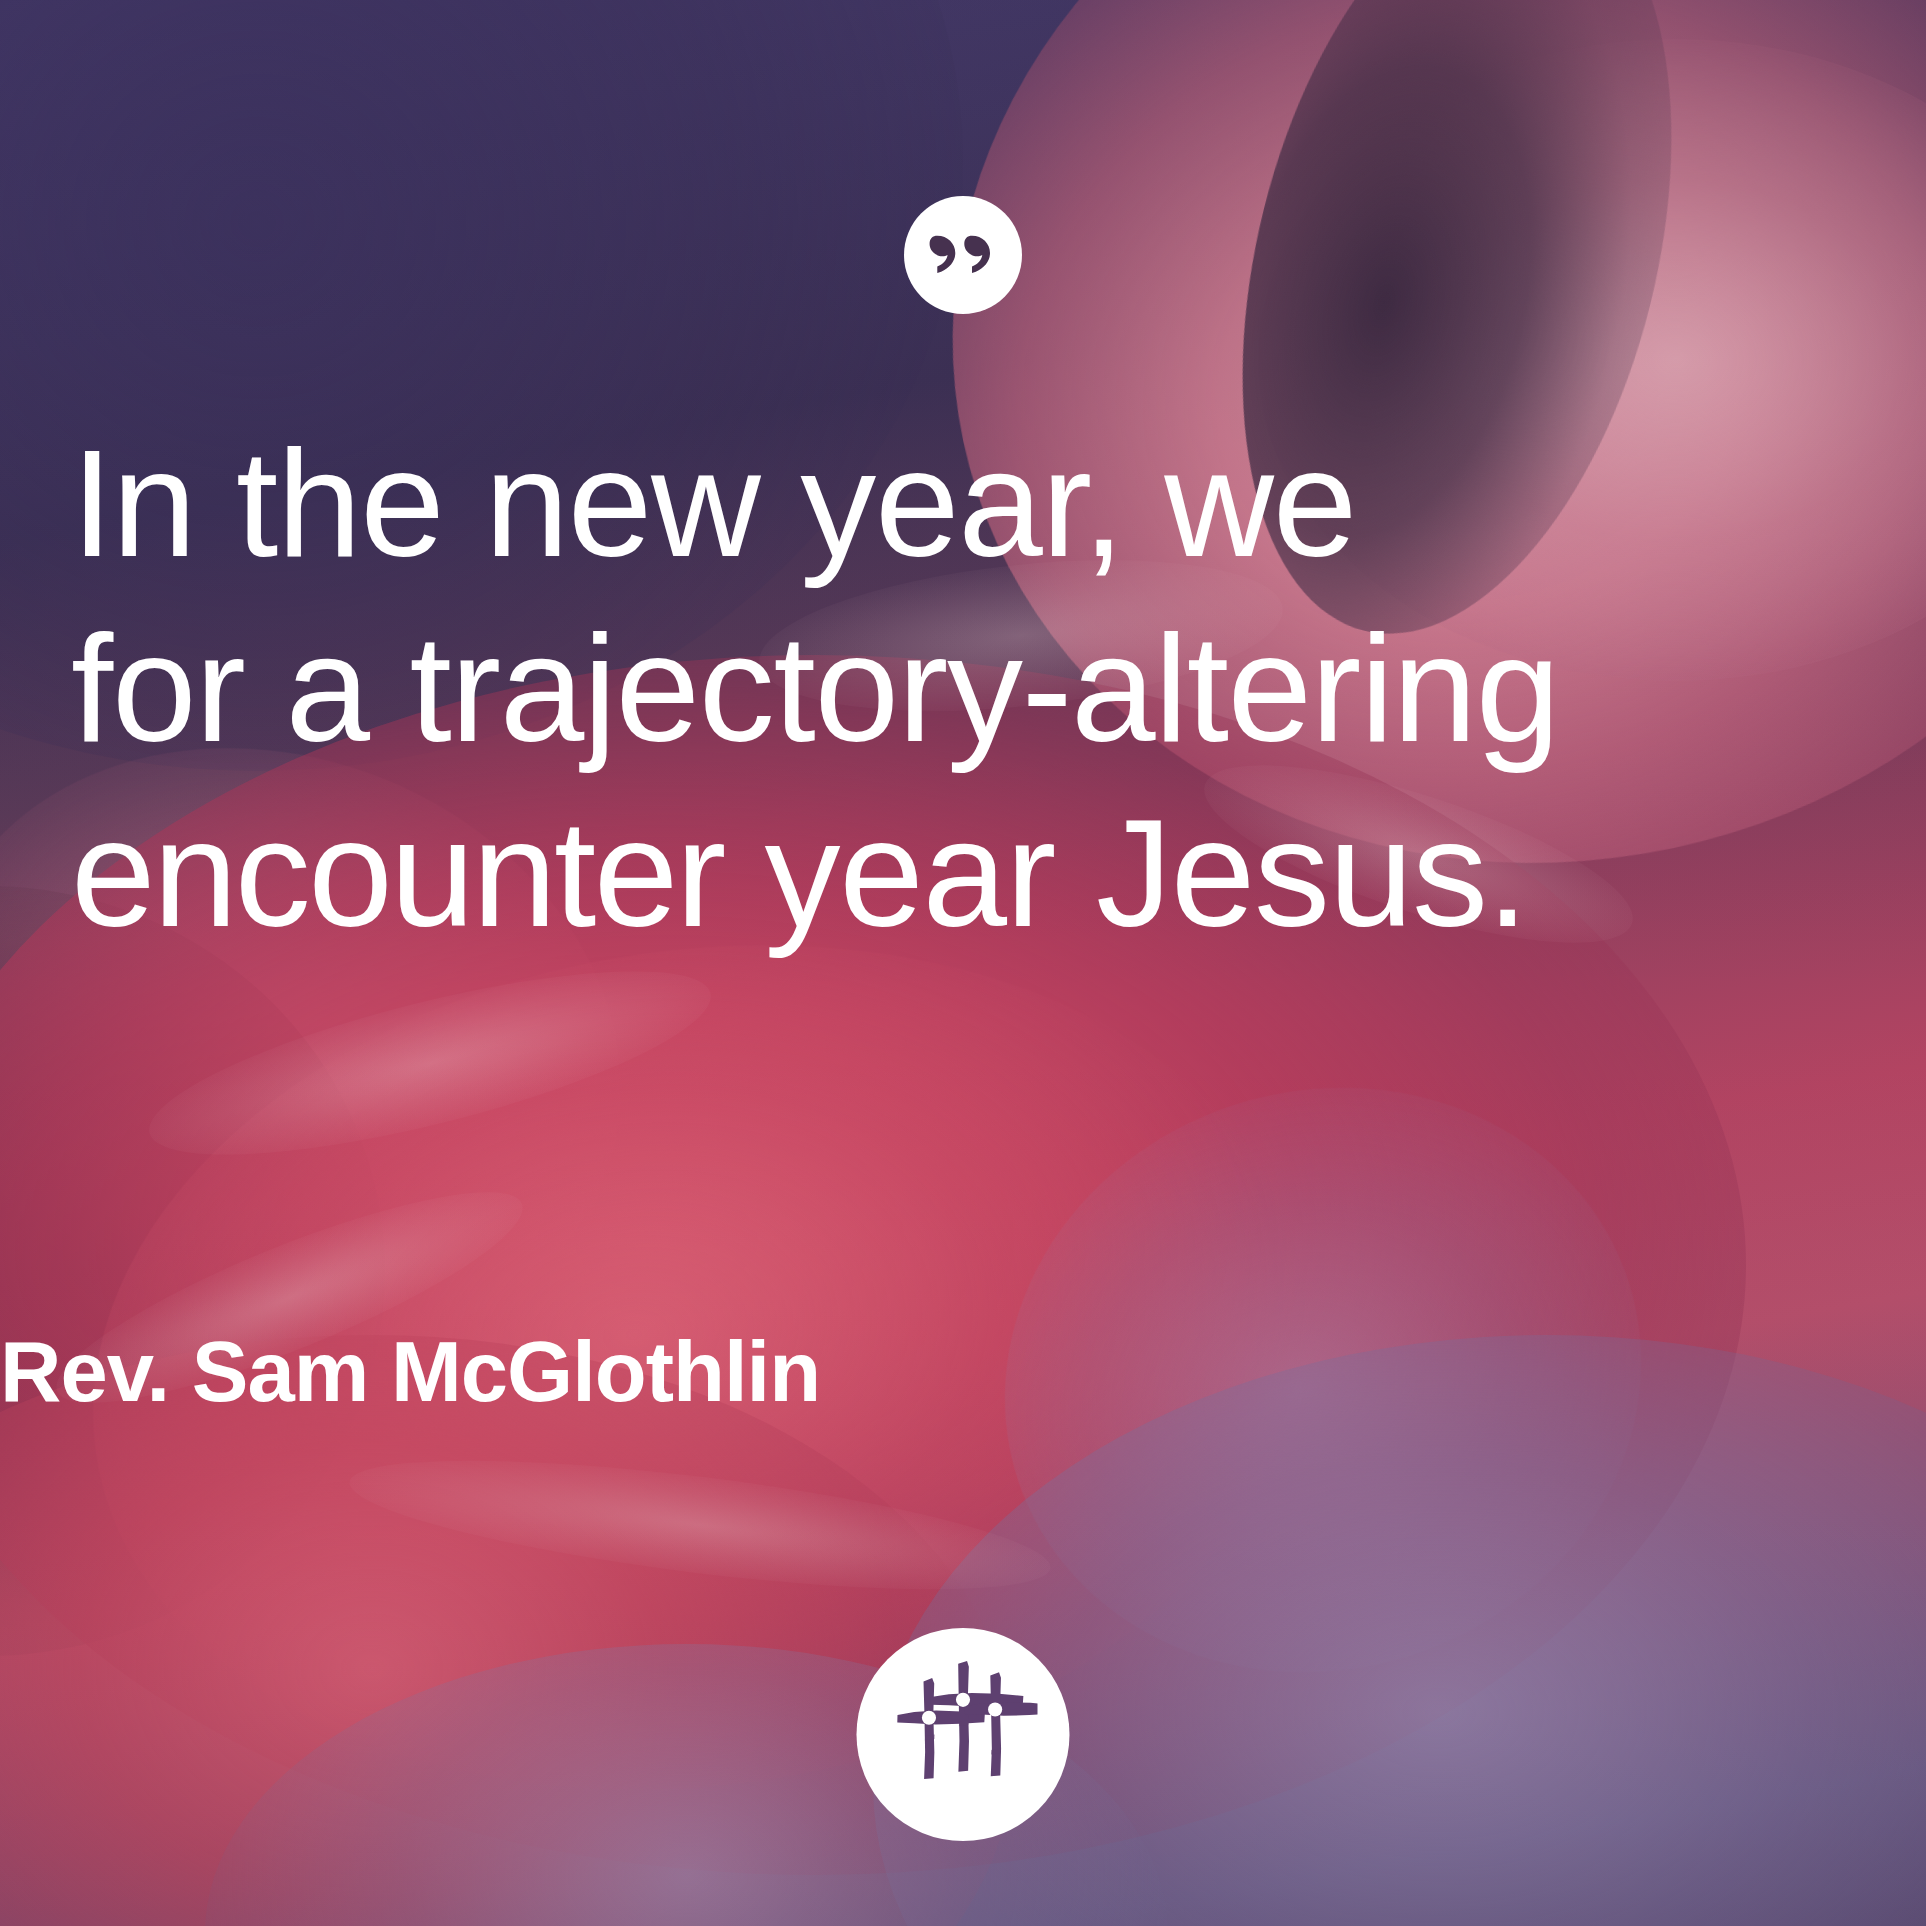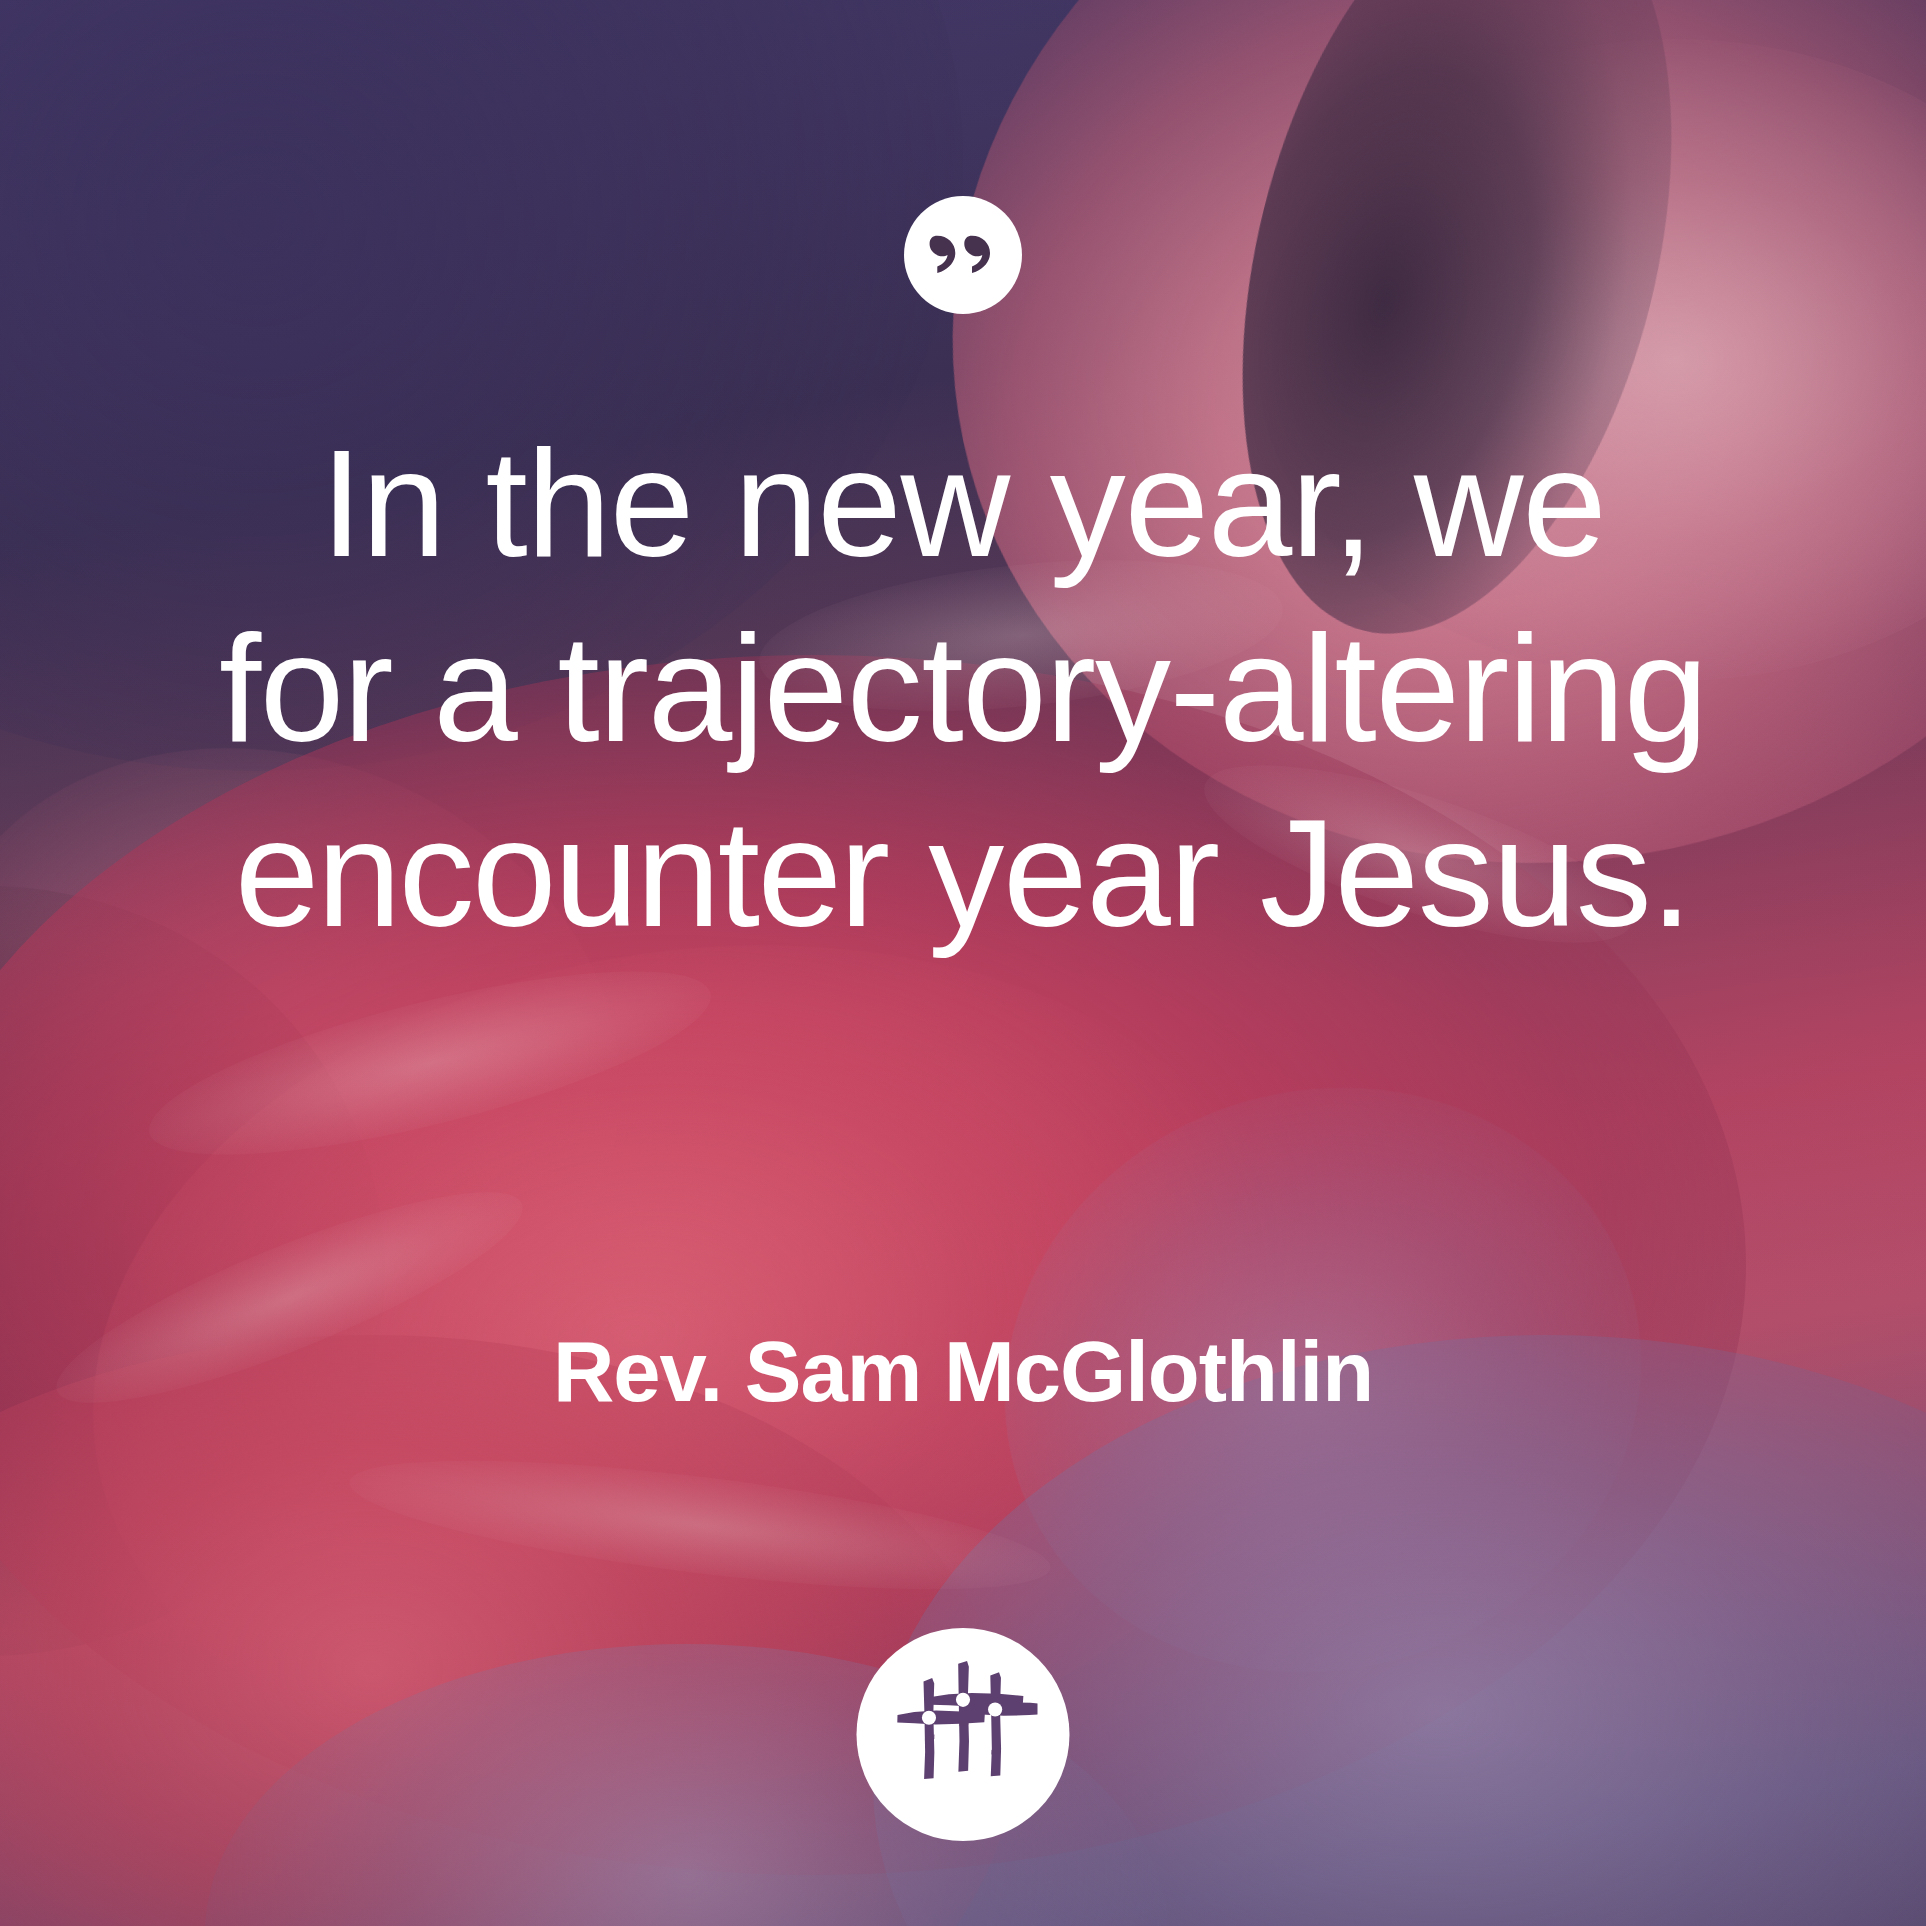--- a/index.html
+++ b/index.html
@@ -200,40 +200,38 @@
     justify-content: center;
   }
   #quote-badge svg { display: block; }
 
   
   #quote {
     position: absolute;
     left: 0;
     right: 0;
     top: 411px;
-    text-align: center;
     color: #ffffff;
     font-size: 152px;
     line-height: 185px;
     font-weight: 300;
     letter-spacing: -1.3px;
     padding: 0 71px;
     box-sizing: border-box;
     text-rendering: optimizeLegibility;
   }
   #quote .ln { display: block; white-space: nowrap; }
   #quote .hl { font-weight: 400; letter-spacing: -2.6px; }
 
   
   #attribution {
     position: absolute;
     left: 0;
     right: 0;
     top: 1324px;
-    text-align: center;
     color: #ffffff;
     font-size: 85px;
     font-weight: 700;
     letter-spacing: -1px;
     line-height: 96px;
     white-space: nowrap;
   }
 
   
   #logo-badge {

